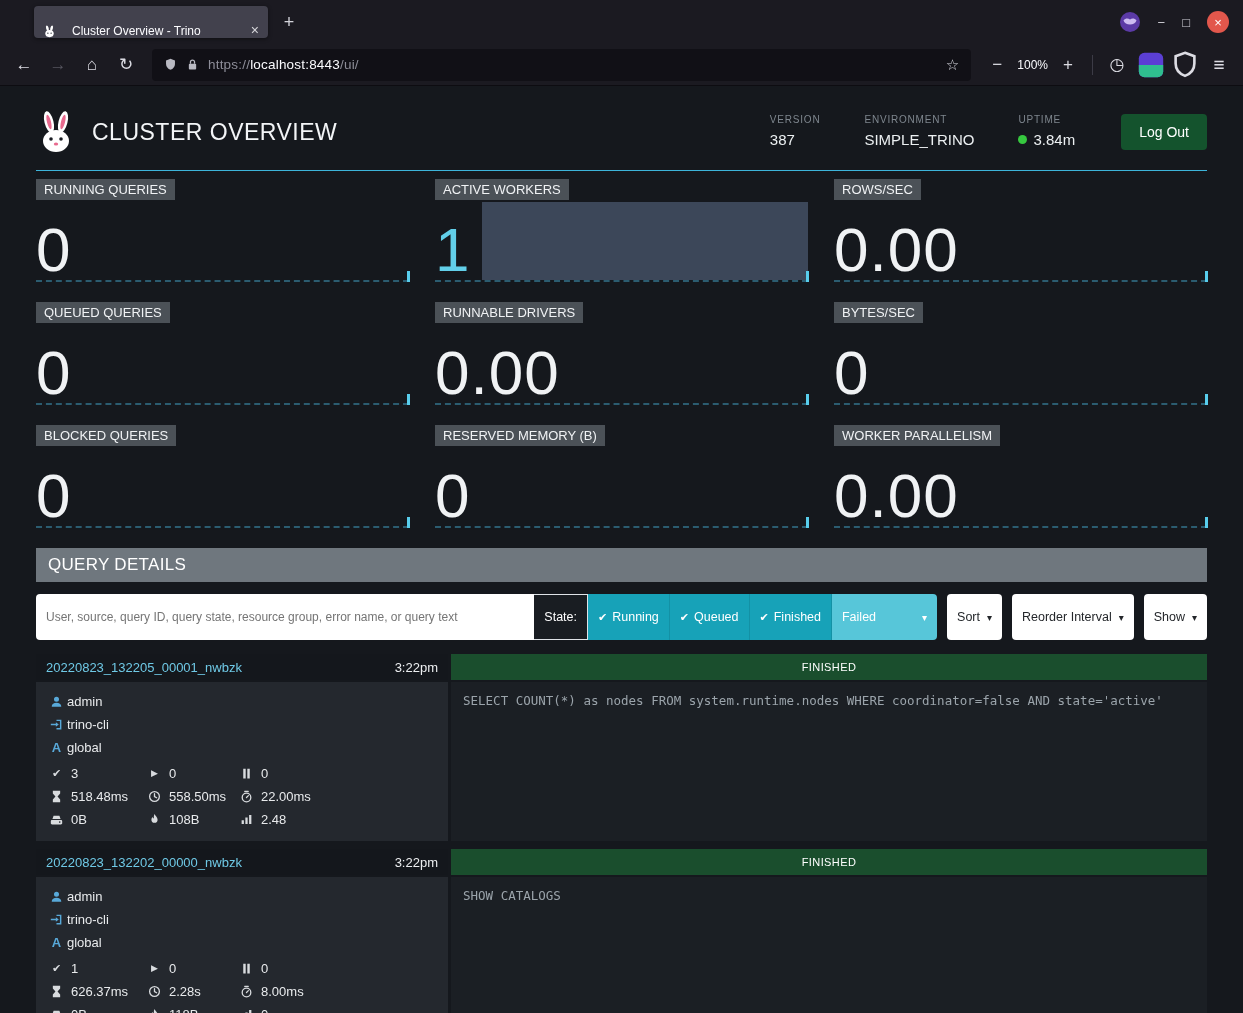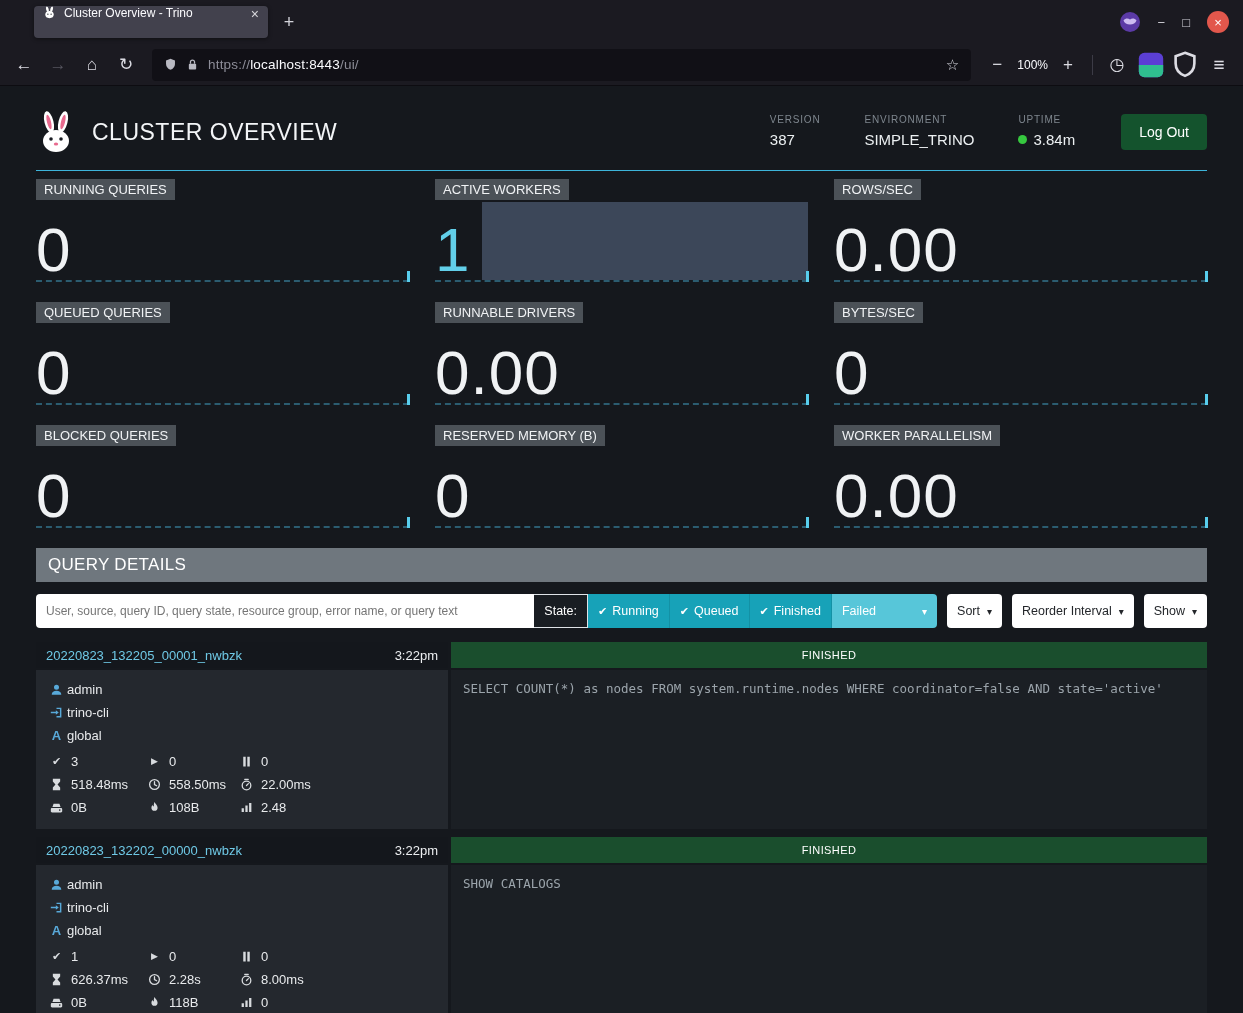--- a/index.html
+++ b/index.html
@@ -1,22 +1,22 @@
 <!DOCTYPE html>
 <html><head>
 <meta charset="utf-8">
 <style>
   * { margin:0; padding:0; box-sizing:border-box; }
   html,body { width:1243px; height:1013px; overflow:hidden; background:#15181d;
     font-family:"Liberation Sans","DejaVu Sans",sans-serif; }
 
   
   .tabbar { height:44px; background:#1b1a21; display:flex; align-items:center; padding:0 10px; }
-  .tab { width:234px; height:32px; background:#42414d; border-radius:4px; display:flex; align-items:flex-start;
-    gap:8px; padding:0 9px; margin-left:24px; color:#fbfbfe; font-size:12px; box-shadow:0 1px 4px rgba(0,0,0,.45); }
+  .tab { width:234px; height:32px; background:#42414d; border-radius:4px; display:flex; align-items:flex-end;
+    gap:16px; padding:0 9px; margin-left:24px; color:#fbfbfe; font-size:12px; box-shadow:0 1px 4px rgba(0,0,0,.45); }
   .tab-title { flex:1; white-space:nowrap; overflow:hidden; text-overflow:ellipsis; }
   .tab-close { color:#d7d7db; font-size:14px; }
   .newtab { width:30px; height:30px; display:flex; align-items:center; justify-content:center;
     color:#d3d3da; font-size:18px; margin-left:6px; border-radius:4px; }
   .win-controls { margin-left:auto; display:flex; align-items:center; gap:17px; padding-right:4px; }
   .ctl { color:#d3d3da; font-size:13px; }
   .close-circle { width:22px; height:22px; border-radius:50%; background:#e2574c; color:#fff;
     display:flex; align-items:center; justify-content:center; font-size:13px; }
 
   .navbar { height:42px; background:#1b1a21; display:flex; align-items:center; padding:0 8px; gap:2px;
@@ -49,21 +49,21 @@
   .stat-body { position:relative; display:flex; align-items:flex-end; height:80px;
     border-bottom:2px dashed #2b5c70; margin-top:2px; }
   .stat-value { font-size:62px; line-height:.92; color:#f0f2f4; letter-spacing:1px; padding-bottom:2px; }
   .stat-chart { flex:1; align-self:stretch; margin-left:12px; }
   .filled .stat-chart { background:#3c4759; }
   .filled .stat-value { color:#62cfe9; }
   .stat-tick { position:absolute; right:-1px; bottom:-2px; width:3px; height:11px; background:#58cdec; }
 
   .qd-header { margin-top:20px; background:#6f777e; color:#fff; font-size:17px; padding:7px 12px; letter-spacing:.3px; }
 
-  .filter-row { display:flex; margin-top:12px; height:34px; }
+  .filter-row { display:flex; margin-top:12px; height:46px; }
   .filter-input { flex:1; border:none; border-radius:4px 0 0 4px; padding:0 10px; font-size:12px;
     color:#333; background:#fff; font-family:inherit; }
   .state-addon { background:#191d22; color:#fff; font-size:12.5px; display:flex; align-items:center;
     padding:0 10px; border:1px solid #dfe3e7; border-left:none; }
   .btn { border:none; font-size:12.5px; display:flex; align-items:center; gap:5px; padding:0 10px;
     cursor:pointer; font-family:inherit; }
   .btn-teal { background:#17a2b8; color:#fff; border-right:1px solid #1391a5; }
   .btn-failed { background:#57c6d9; color:#fff; border-radius:0 4px 4px 0;gap:44px; }
   .btn-light { background:#fff; color:#24272b; border-radius:4px; margin-left:10px; }
   .chk { font-size:11px; }

